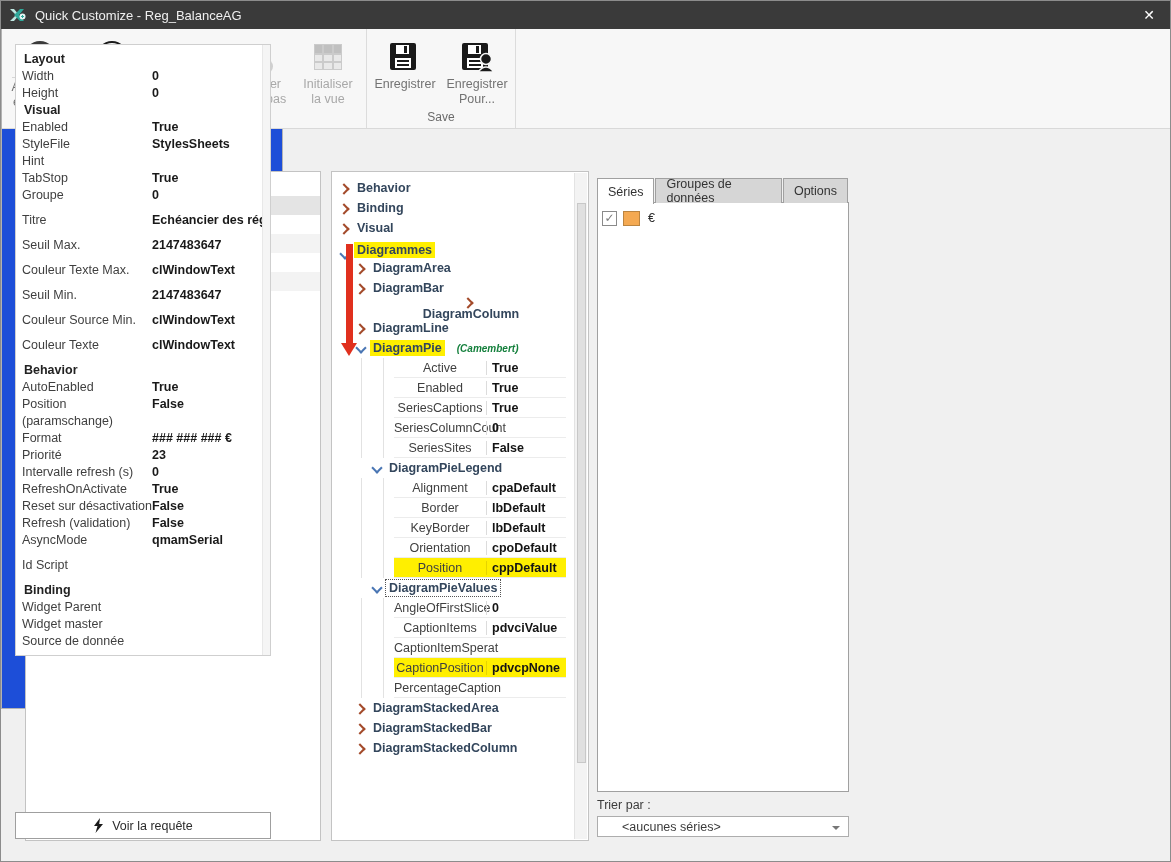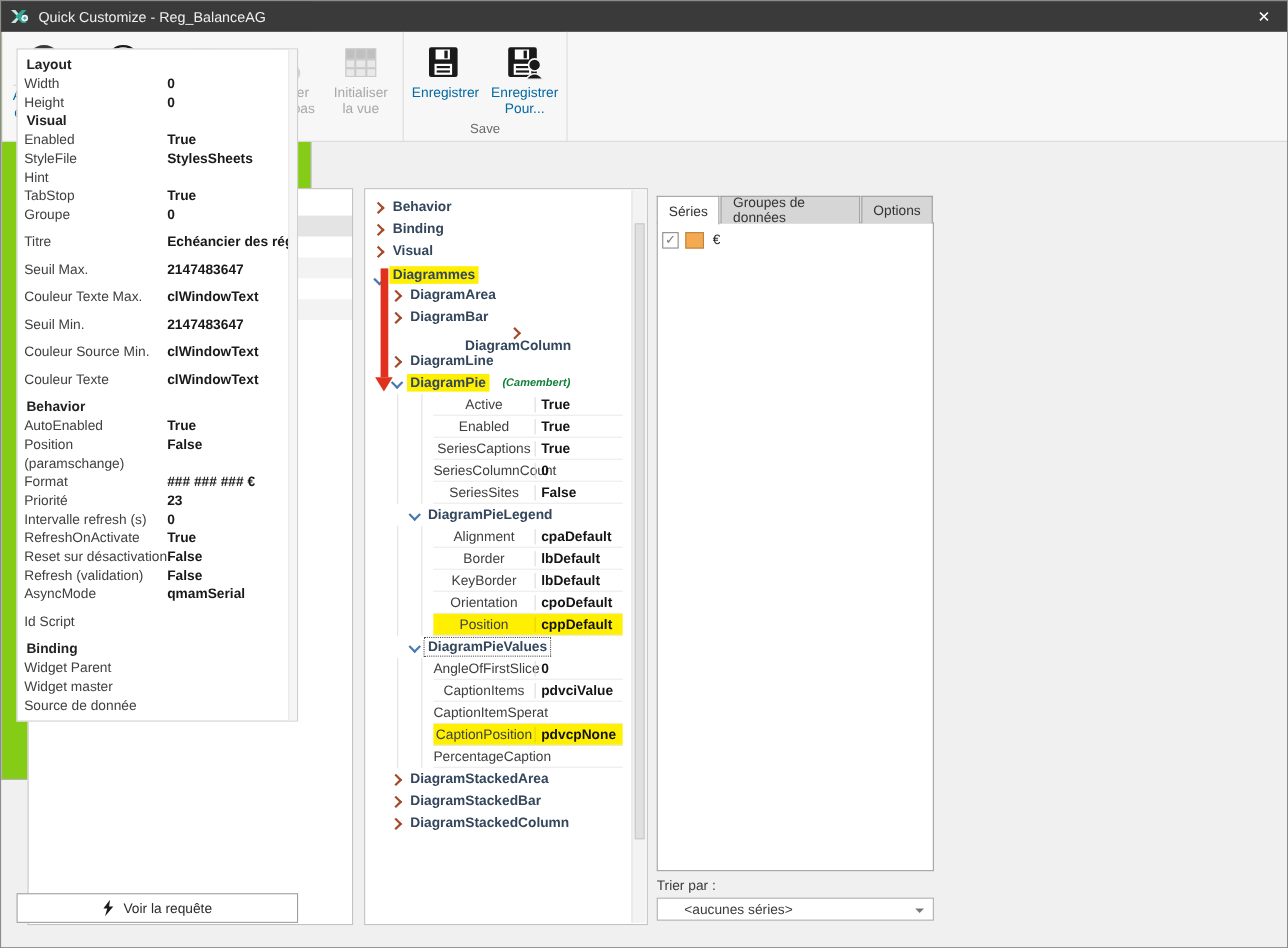--- a/index.html
+++ b/index.html
@@ -17,21 +17,21 @@
   .close-btn { margin-left:auto; width:46px; height:28px; display:flex;
     align-items:center; justify-content:center; color:#fff; font-size:14px; cursor:default; }
   
   .ribbon { position:absolute; left:1px; top:28px; width:1169px; height:100px;
     background:#f7f7f7; border-bottom:1px solid #d9d9d9; display:flex; }
   .rgroup { display:flex; flex-direction:column; border-right:1px solid #dcdcdc; padding:4px 2px 0 2px; }
   .rgroup-buttons { display:flex; flex:1; }
   .rgroup-caption { text-align:center; color:#6a6a6a; font-size:12px; padding:2px 0 4px 0; }
   .rbtn { width:72px; display:flex; flex-direction:column; align-items:center; padding-top:4px; }
   .rbtn .ic { height:40px; display:flex; align-items:center; justify-content:center; }
-  .rbtn .lbl { white-space:pre-line; text-align:center; font-size:12.5px; line-height:15px; color:#0369a1; }
+  .rbtn .lbl { white-space:pre-line; text-align:center; font-size:12.5px; line-height:15px; color:#737373; }
   .rbtn.split .lbl { border-top:1px solid #d6d6d6; padding-top:2px; }
   .rbtn.disabled .lbl { color:#a8a8a8; }
   .ico-add { width:32px; height:32px; border-radius:50%; background:#3a3a3a; color:#fff;
     display:flex; align-items:center; justify-content:center; font-size:24px; font-weight:bold; line-height:1; }
   .ico-del { width:32px; height:32px; border-radius:50%; border:2px solid #1a1a1a; color:#1a1a1a;
     display:flex; align-items:center; justify-content:center; font-size:17px; font-weight:bold; }
   .ico-move { width:26px; height:26px; border:2px solid #cfcfcf; border-radius:6px; position:relative; }
   .ico-move .dot { position:absolute; right:-6px; bottom:-6px; width:15px; height:15px; border-radius:50%;
     background:#cfcfcf; color:#fff; font-size:10px; display:flex; align-items:center; justify-content:center; }
   .ico-grid { width:28px; height:26px; background:#cbcbcb; display:grid;
@@ -86,21 +86,21 @@
   .series-item { display:flex; align-items:center; height:20px; }
   .cbx { width:15px; height:15px; background:#fff; border:1px solid #8a8a8a; color:#7a7a7a;
     font-size:12px; line-height:13px; text-align:center; margin-right:6px; }
   .swatch { width:17px; height:15px; border:1px solid #bb8440; margin-right:8px; }
   .series-footer { margin-top:6px; color:#3c3c3c; }
   .combo { margin-top:4px; height:21px; background:#fff; border:1px solid #adadad;
     display:flex; align-items:center; padding-left:24px; color:#3c3c3c; position:relative; }
   .combo .arr { position:absolute; right:8px; top:9px; width:0; height:0;
     border-left:4px solid transparent; border-right:4px solid transparent; border-top:4px solid #777; }
   
-  #props-panel { left:878px; top:142px; width:282px; height:708px; background:#84cc16; border:1px solid #b3b3b3; }
+  #props-panel { left:878px; top:142px; width:282px; height:708px; background:#1d4ed8; border:1px solid #b3b3b3; }
   .props-header { height:30px; background:#d9d9d9; border-bottom:1px solid #b3b3b3;
     display:flex; align-items:center; padding-left:12px; font-weight:bold; color:#3a3a3a; }
   .props-list { position:absolute; left:14px; top:43px; width:256px; height:612px;
     background:#fff; border:1px solid #cfcfcf; padding:6px 2px 0 6px; overflow:hidden; }
   .props-scroll { position:absolute; right:0; top:0; bottom:0; width:8px;
     background:#f5f5f5; border-left:1px solid #e8e8e8; }
   .prow { display:flex; line-height:17px; min-height:17px; }
   .prow.gap { margin-top:8px; }
   .prow .pcat { font-weight:bold; color:#222; padding-left:2px; }
   .prow .rname { width:130px; flex:none; color:#3f3f3f; }

